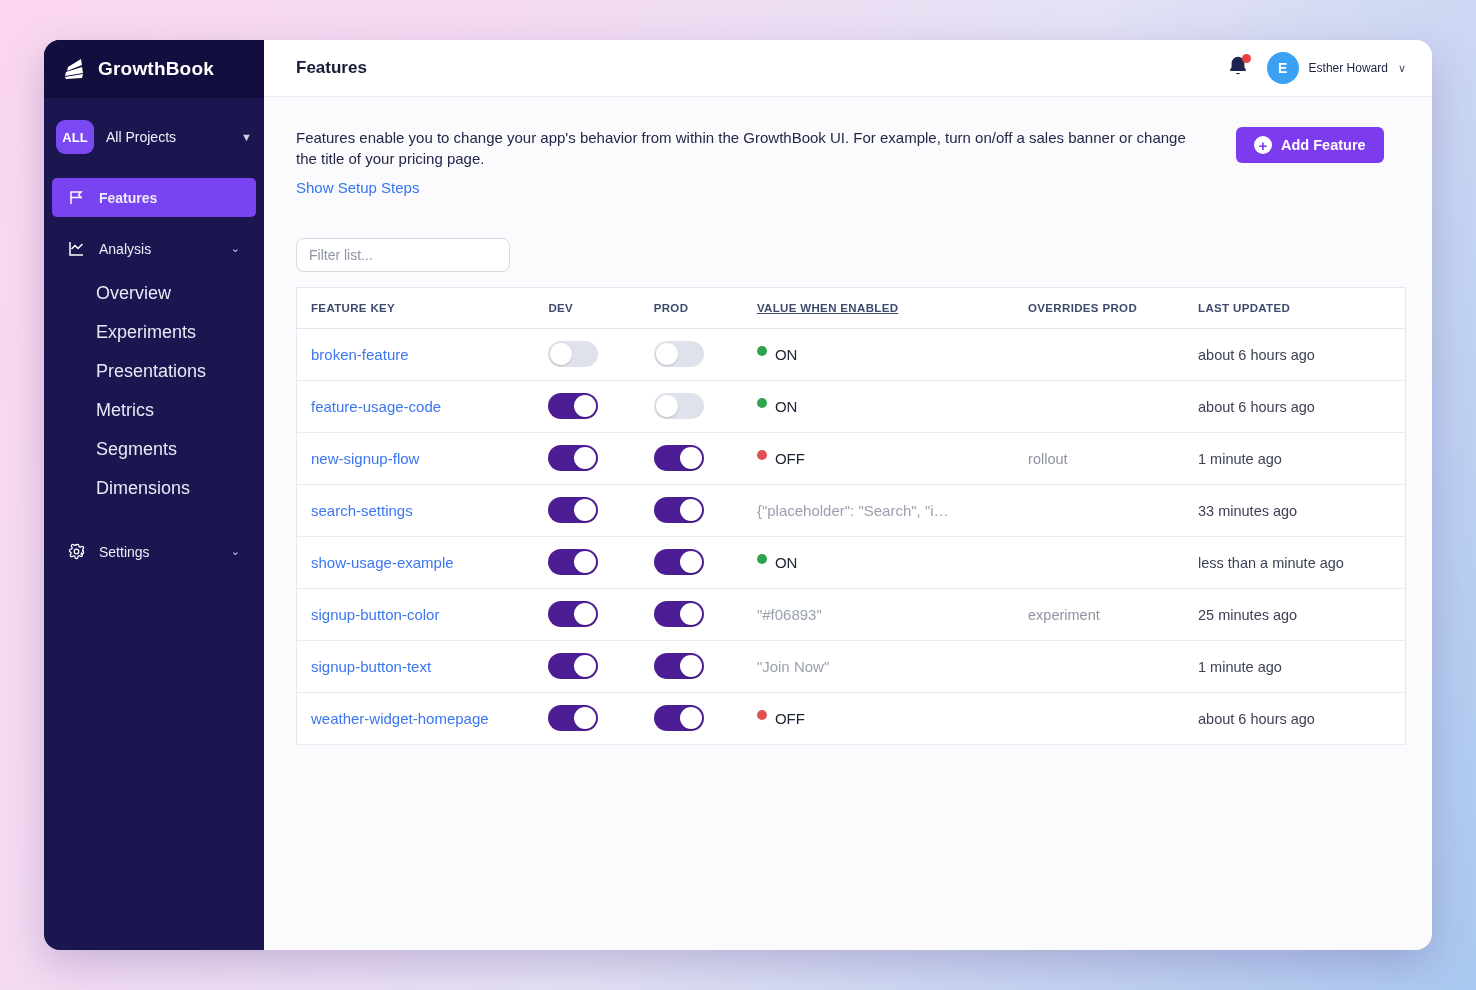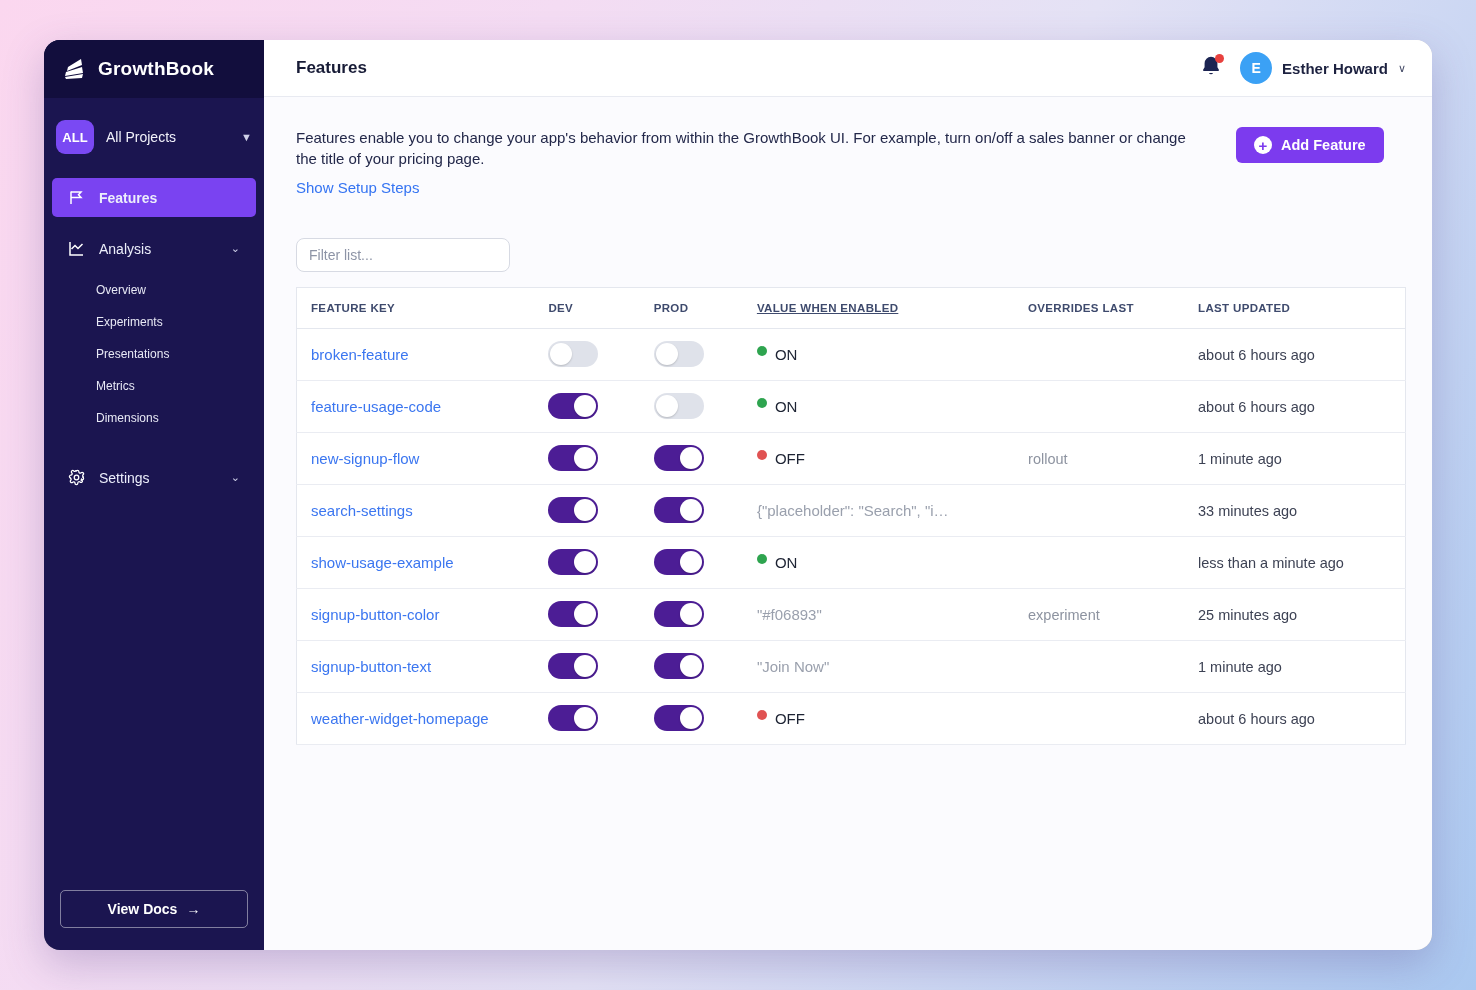--- a/index.html
+++ b/index.html
@@ -41,21 +41,21 @@
   .nav-item {
     display: flex; align-items: center; gap: 14px;
     padding: 11px 16px; margin: 0 8px; border-radius: 5px;
     font-size: 14px; color: #eceefb; cursor: pointer;
   }
   .nav-item.active { background: #7a43f1; font-weight: bold; }
   .nav-item .chev { margin-left: auto; }
   .nav-section { margin-top: 12px; }
   .subnav { margin: 6px 0 10px 0; }
   .subnav-item {
-    padding: 9px 16px 9px 52px; font-size: 12px; color: #e8e9f5; cursor: pointer;
+    padding: 9px 16px 9px 52px; font-size: 18px; color: #e8e9f5; cursor: pointer;
   }
   .sidebar-spacer { flex: 1; }
   .view-docs-btn {
     margin: 0 16px 22px 16px; border: 1px solid rgba(255,255,255,0.45);
     border-radius: 5px; padding: 10px 0; text-align: center;
     font-size: 14px; font-weight: bold; color: #ffffff; cursor: pointer;
     display: flex; align-items: center; justify-content: center; gap: 9px;
   }
   .icon-16 { width: 17px; height: 17px; display: inline-block; }
   .icon-svg { display: block; }
@@ -71,21 +71,21 @@
   .bell-dot {
     position: absolute; top: -1px; right: -2px; width: 9px; height: 9px;
     background: #e8413e; border-radius: 50%;
   }
   .user-chip { display: flex; align-items: center; gap: 10px; cursor: pointer; }
   .avatar {
     width: 32px; height: 32px; border-radius: 50%; background: #3ba1f5;
     color: #fff; font-size: 14px; font-weight: bold;
     display: flex; align-items: center; justify-content: center;
   }
-  .user-name { font-size: 15px; font-weight: bold; color: #1d2240; }
+  .user-name { font-size: 12px; font-weight: normal; color: #1d2240; }
   .user-caret { font-size: 11px; color: #444a66; }
   
   .content { padding: 30px 26px 0 32px; }
   .intro-row { display: flex; align-items: flex-start; }
   .intro-text {
     font-size: 15px; line-height: 1.42; color: #23284a; max-width: 940px; flex: 1;
     padding-right: 40px;
   }
   .add-feature-btn {
     background: #7c3bee; color: #fff; border: none; border-radius: 6px;
@@ -187,40 +187,37 @@
           </svg>
         </span>
         <span>Analysis</span>
         <span class="chev caret-down">⌄</span>
       </div>
       <div class="subnav">
         <div class="subnav-item">Overview</div>
         <div class="subnav-item">Experiments</div>
         <div class="subnav-item">Presentations</div>
         <div class="subnav-item">Metrics</div>
+        <div class="subnav-item">Segments</div>
         <div class="subnav-item">Dimensions</div>
       </div>
 
       <div class="nav-item" style="margin-top:14px;">
         <span class="icon-16">
           <svg class="icon-svg" width="17" height="17" viewBox="0 0 24 24" fill="none" stroke="#ffffff" stroke-width="1.8">
             <circle cx="12" cy="12" r="3.2"></circle>
             <path d="M19.4 13.5a1.8 1.8 0 0 0 .36 1.98l.06.06a2 2 0 1 1-2.83 2.83l-.06-.06a1.8 1.8 0 0 0-1.98-.36 1.8 1.8 0 0 0-1.09 1.65V20a2 2 0 1 1-4 0v-.09a1.8 1.8 0 0 0-1.18-1.65 1.8 1.8 0 0 0-1.98.36l-.06.06a2 2 0 1 1-2.83-2.83l.06-.06a1.8 1.8 0 0 0 .36-1.98 1.8 1.8 0 0 0-1.65-1.09H4a2 2 0 1 1 0-4h.09a1.8 1.8 0 0 0 1.65-1.18 1.8 1.8 0 0 0-.36-1.98l-.06-.06a2 2 0 1 1 2.83-2.83l.06.06a1.8 1.8 0 0 0 1.98.36h.09a1.8 1.8 0 0 0 1.09-1.65V4a2 2 0 1 1 4 0v.09a1.8 1.8 0 0 0 1.09 1.65 1.8 1.8 0 0 0 1.98-.36l.06-.06a2 2 0 1 1 2.83 2.83l-.06.06a1.8 1.8 0 0 0-.36 1.98v.09a1.8 1.8 0 0 0 1.65 1.09H20a2 2 0 1 1 0 4h-.09a1.8 1.8 0 0 0-1.65 1.09z"></path>
           </svg>
         </span>
         <span>Settings</span>
         <span class="chev caret-down">⌄</span>
       </div>
     </nav>
 
     <div class="sidebar-spacer"></div>
-    <div class="view-docs-btn">
-      <span>View Docs</span>
-      <span>→</span>
-    </div>
   </aside>
 
   <div class="main">
     <div class="topbar">
       <span class="page-title">Features</span>
       <div class="topbar-right">
         <div class="bell-wrap">
           <svg width="22" height="22" viewBox="0 0 24 24" fill="#1c2452">
             <path d="M12 2a7 7 0 0 0-7 7v4.3l-1.6 2.9a.8.8 0 0 0 .7 1.2h15.8a.8.8 0 0 0 .7-1.2L19 13.3V9a7 7 0 0 0-7-7z"></path>
             <path d="M9.8 19.5a2.3 2.3 0 0 0 4.4 0z"></path>
@@ -247,21 +244,21 @@
 
       <input class="filter-input" type="text" placeholder="Filter list..." style="">
 
       <table class="features-table">
         <thead>
           <tr>
             <th class="col-key">FEATURE KEY</th>
             <th class="col-dev">DEV</th>
             <th class="col-prod">PROD</th>
             <th class="col-value">VALUE WHEN ENABLED</th>
-            <th class="col-overrides">OVERRIDES LAST</th>
+            <th class="col-overrides">OVERRIDES PROD</th>
             <th class="col-updated">LAST UPDATED</th>
           </tr>
         </thead>
         <tbody id="table-body">
   <tr>
     <td class="cell-key"><a class="feature-link">broken-feature</a></td>
     <td><span class="toggle"><span class="knob"></span></span></td>
     <td><span class="toggle"><span class="knob"></span></span></td>
     <td>
                 <span class="value-cell">

